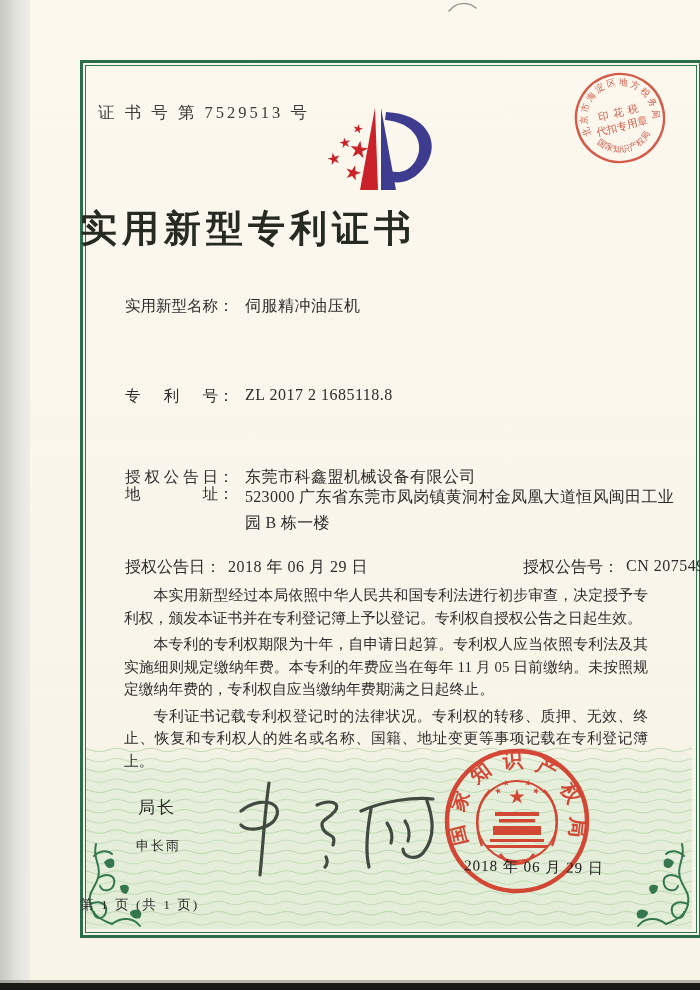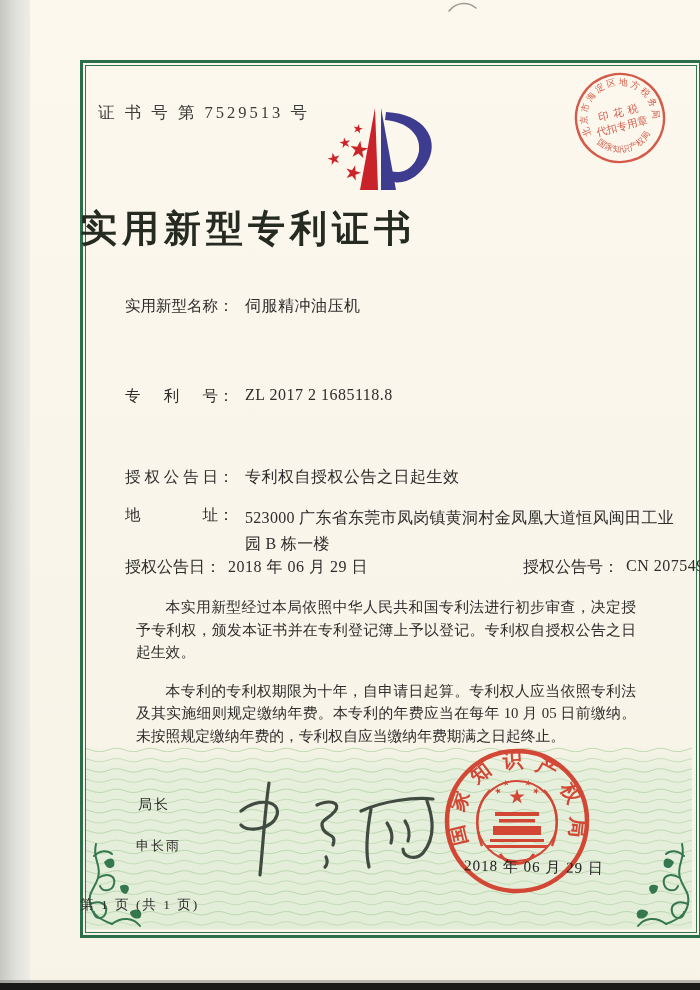--- a/index.html
+++ b/index.html
@@ -23,29 +23,29 @@
   
   .frow{position:absolute;left:95px;font-size:16px;color:#2d2d2b;white-space:nowrap;}
   .flabel{display:inline-block;width:93px;font-size:15.5px;text-align:justify;text-align-last:justify;vertical-align:top;}
   .fcolon{display:inline-block;vertical-align:top;}
   .fval{display:inline-block;margin-left:7px;vertical-align:top;letter-spacing:.5px;}
   .addr .fval{white-space:normal;width:430px;line-height:26px;letter-spacing:.3px;}
   .grant-num{position:absolute;left:398px;top:0;font-size:16px;white-space:nowrap;}
   
   .body-text{position:absolute;left:90px;top:580px;width:532px;font-size:14.8px;line-height:22.5px;
     color:#2d2d2b;text-align:justify;}
-  .body-text p{margin:16px;text-indent:2em;}
+  .body-text p{margin:4px;text-indent:2em;}
   
   .band{position:absolute;left:56px;top:744px;width:606px;height:185px;
     background:linear-gradient(180deg,rgba(230,240,221,0) 0%,#e6efdc 16%,#e2edd8 100%);}
   .ornament{position:absolute;bottom:1px;}
   .orn-left{left:0;}
   .orn-right{right:0;transform:scaleX(-1);}
   
-  .sig-title{position:absolute;left:108px;top:796px;font-size:14px;letter-spacing:2px;color:#2c2c2a;}
+  .sig-title{position:absolute;left:108px;top:796px;font-size:17px;letter-spacing:2px;color:#2c2c2a;}
   .sig-name{position:absolute;left:106px;top:837px;font-size:13px;letter-spacing:2px;color:#2c2c2a;}
   .sig-hand{position:absolute;left:183px;top:775px;}
   
   .seal-top{position:absolute;left:543px;top:71px;}
   .seal-bottom{position:absolute;left:408px;top:742px;}
   .seal-date{position:absolute;left:434px;top:858px;width:160px;font-size:15px;letter-spacing:1px;
     color:#1e1e1c;transform:rotate(1.2deg);white-space:nowrap;}
   .footer{position:absolute;left:50px;top:896px;width:616px;text-align:left;
     font-size:13.5px;letter-spacing:2px;color:#2e2e2c;}
   .topmark{position:absolute;left:418px;top:0;}
@@ -155,34 +155,35 @@
     <div class="frow" style="top:296px">
       <span class="flabel">实用新型名称</span><span class="fcolon">：</span>
       <span class="fval">伺服精冲油压机</span>
     </div>
     <div class="frow" style="top:386px">
       <span class="flabel">专利号</span><span class="fcolon">：</span>
       <span class="fval">ZL 2017 2 1685118.8</span>
     </div>
     <div class="frow" style="top:467px">
       <span class="flabel">授权公告日</span><span class="fcolon">：</span>
-      <span class="fval">专利权自授权公告之日起生效</span>
-    </div>
-    <div class="frow addr" style="top:505px">
+      <span class="fval">东莞市科鑫盟机械设备有限公司</span>
+    </div>
+    <div class="frow addr" style="top:484px">
       <span class="flabel">地址</span><span class="fcolon">：</span>
       <span class="fval">523000 广东省东莞市凤岗镇黄洞村金凤凰大道恒风闽田工业园 B 栋一楼</span>
     </div>
     <div class="frow" style="top:557px;width:560px">
       <span><span>授权公告日</span><span>：</span><span class="fval">2018 年 06 月 29 日</span></span>
       <span class="grant-num"><span>授权公告号</span><span>：</span><span class="fval">CN 207549551 U</span></span>
     </div>
 
     <div class="body-text">
       <p>本实用新型经过本局依照中华人民共和国专利法进行初步审查，决定授予专利权，颁发本证书并在专利登记簿上予以登记。专利权自授权公告之日起生效。</p>
-      <p>本专利的专利权期限为十年，自申请日起算。专利权人应当依照专利法及其实施细则规定缴纳年费。本专利的年费应当在每年 10 月 05 日前缴纳。未按照规定缴纳年费的，专利权自应当缴纳年费期满之日起终止。</p>
+      <p>本专利的专利权期限为十年，自申请日起算。专利权人应当依照专利法及其实施细则规定缴纳年费。本专利的年费应当在每年 11 月 05 日前缴纳。未按照规定缴纳年费的，专利权自应当缴纳年费期满之日起终止。</p>
+      <p>专利证书记载专利权登记时的法律状况。专利权的转移、质押、无效、终止、恢复和专利权人的姓名或名称、国籍、地址变更等事项记载在专利登记簿上。</p>
     </div>
 
     <div class="sig-title">局长</div>
     <div class="sig-name">申长雨</div>
     <svg class="sig-hand" width="230" height="105" viewBox="0 0 230 105">
       <g stroke="#343e35" stroke-width="3.2" fill="none" stroke-linecap="round" opacity="0.92">
         <path d="M56,8 C52,34 50,70 47,100"></path>
         <path d="M28,36 C46,22 68,26 64,40 C60,54 34,58 28,50"></path>
         <path d="M104,30 C118,24 128,28 122,36 C114,46 106,44 110,54 C114,62 124,58 120,70"></path>
         <path d="M113,82 C115,86 114,90 112,92"></path>

